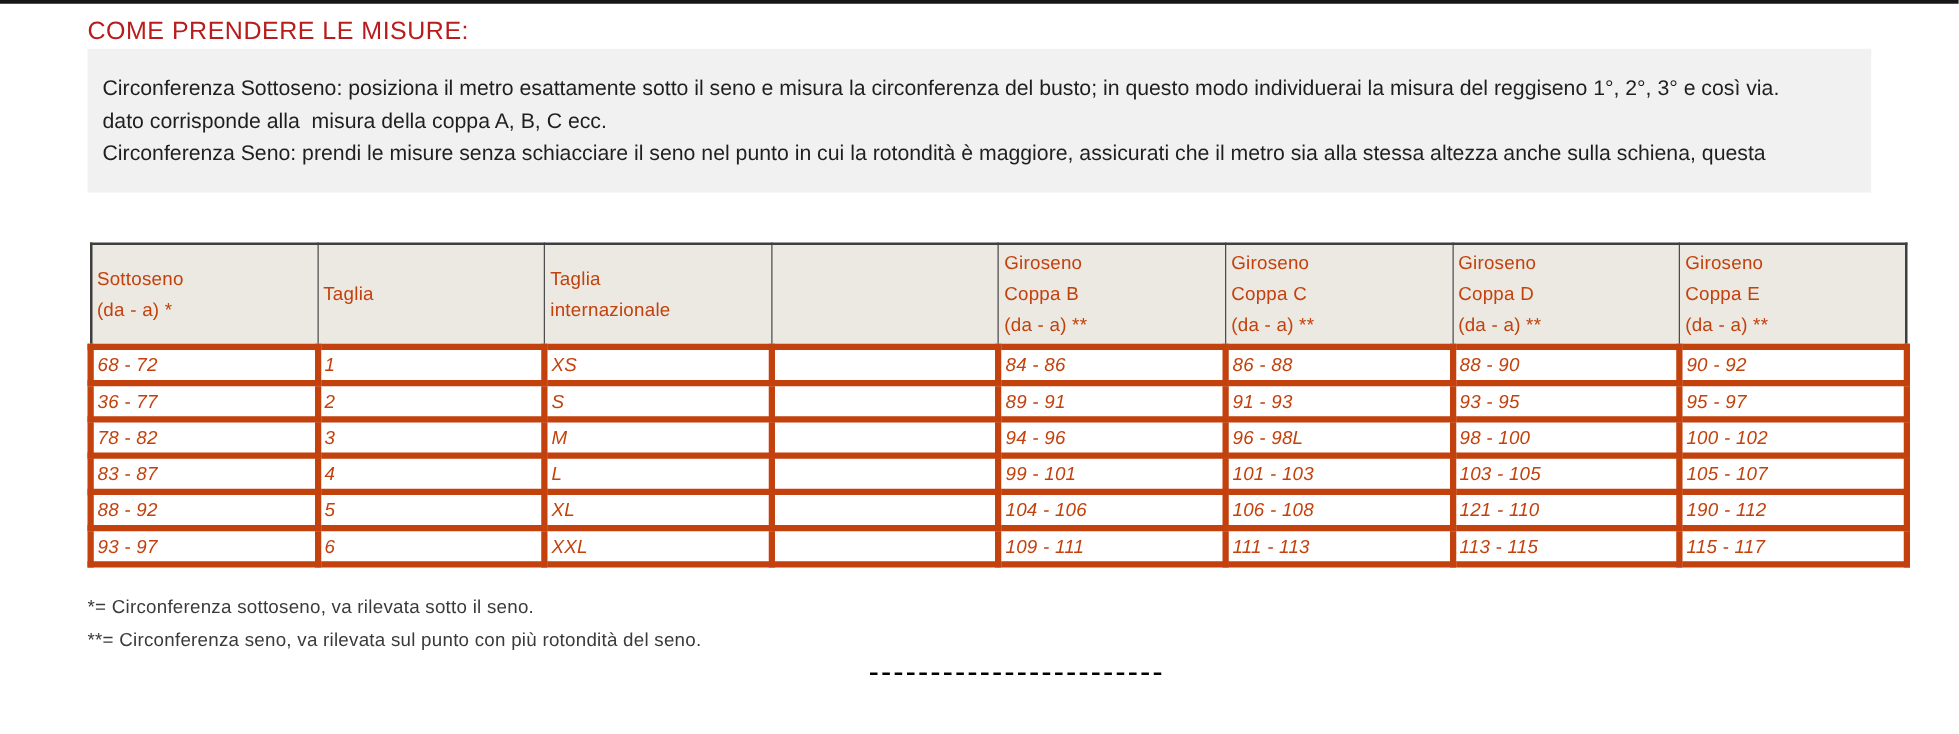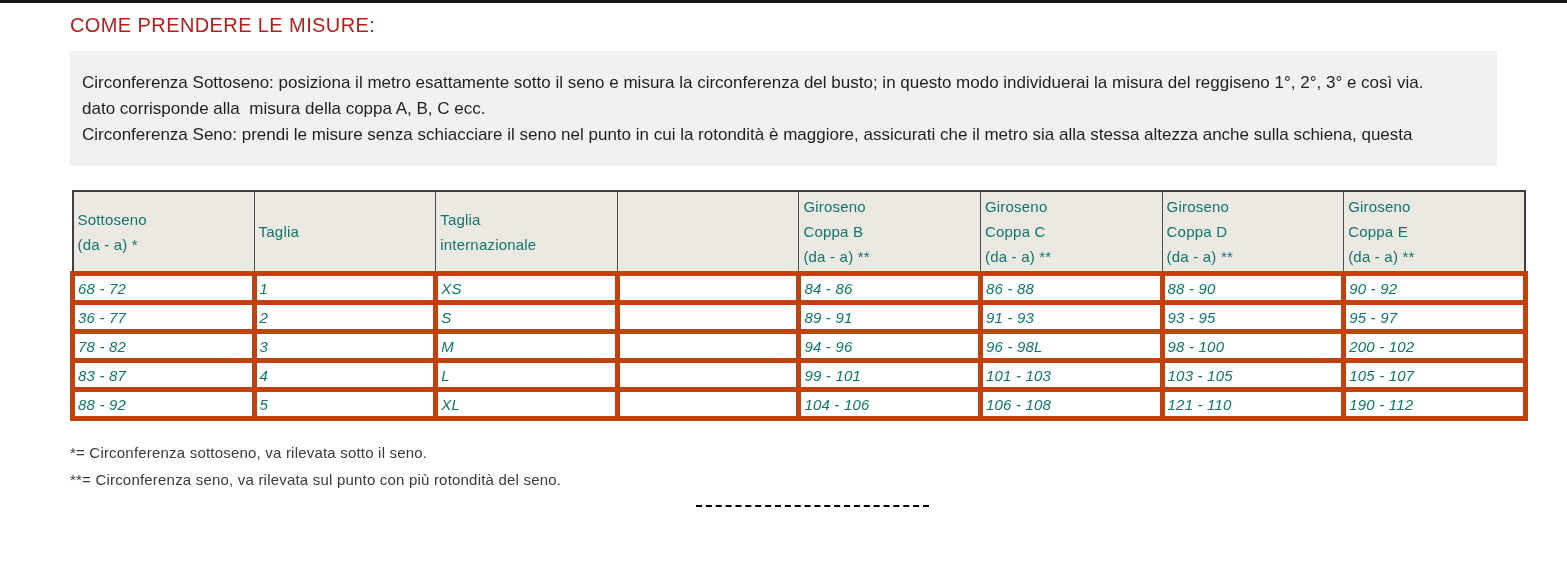--- a/index.html
+++ b/index.html
@@ -18,38 +18,38 @@
     padding-right: 44px;
   }
   .page-title {
     margin-top: 11px;
     font-size: 20px;
     font-weight: 400;
     letter-spacing: 0.4px;
     color: #b91c1c;
   }
   .intro-box {
-    margin-top: 14px;
+    margin-top: 2px;
     width: 1427px;
     background: #f1f1f1;
     padding: 19px 18px 18px 12px;
     color: #1f1f1f;
   }
   .intro-line {
     font-size: 17px;
     line-height: 26px;
     white-space: pre-wrap;
   }
   table.size-table {
-    margin-top: 24px;
+    margin-top: 40px;
     width: 1453px;
     border-collapse: collapse;
     table-layout: fixed;
     border: 2px solid #3f3f3f;
-    color: #0f766e;
+    color: #c2410c;
   }
   table.size-table col { width: 181.6px; }
   table.size-table th {
     background: #ece8e2;
     font-weight: 400;
     text-align: left;
     vertical-align: middle;
     height: 80px;
     padding: 2px 4px 2px 4px;
     border: 1px solid #4d4d4d;
@@ -171,21 +171,21 @@
         <td>95 - 97</td>
       </tr>
       <tr>
         <td>78 - 82</td>
         <td>3</td>
         <td>M</td>
         <td></td>
         <td>94 - 96</td>
         <td>96 - 98L</td>
         <td>98 - 100</td>
-        <td>200 - 102</td>
+        <td>100 - 102</td>
       </tr>
       <tr>
         <td>83 - 87</td>
         <td>4</td>
         <td>L</td>
         <td></td>
         <td>99 - 101</td>
         <td>101 - 103</td>
         <td>103 - 105</td>
         <td>105 - 107</td>
@@ -193,20 +193,30 @@
       <tr>
         <td>88 - 92</td>
         <td>5</td>
         <td>XL</td>
         <td></td>
         <td>104 - 106</td>
         <td>106 - 108</td>
         <td>121 - 110</td>
         <td>190 - 112</td>
       </tr>
+      <tr>
+        <td>93 - 97</td>
+        <td>6</td>
+        <td>XXL</td>
+        <td></td>
+        <td>109 - 111</td>
+        <td>111 - 113</td>
+        <td>113 - 115</td>
+        <td>115 - 117</td>
+      </tr>
     </tbody>
   </table>
 
   <div class="footnotes">
     <div class="footnote">*= Circonferenza sottoseno, va rilevata sotto il seno.</div>
     <div class="footnote">**= Circonferenza seno, va rilevata sul punto con più rotondità del seno.</div>
   </div>
 
   <div class="dashed-divider"></div>
 

